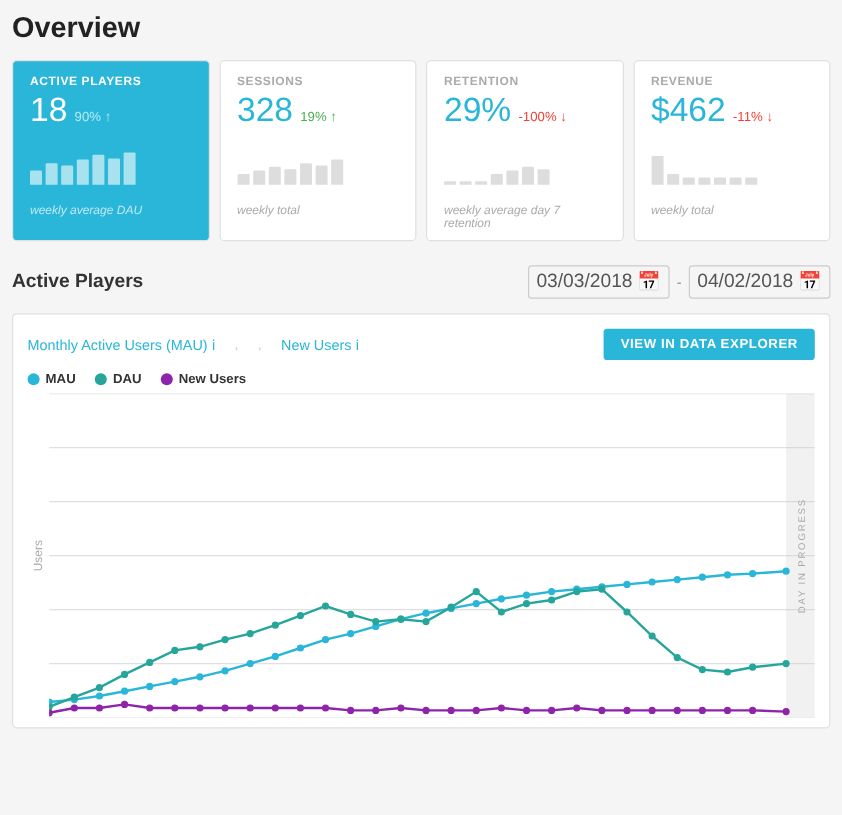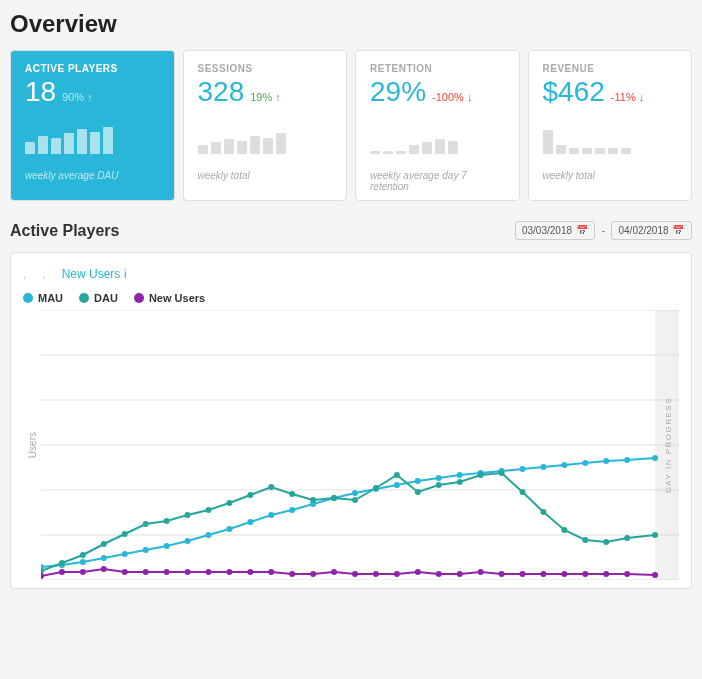--- a/index.html
+++ b/index.html
@@ -53,21 +53,21 @@
       justify-content: space-between;
       align-items: center;
       margin-bottom: 12px;
     }
     .section-title { font-size: 16px; font-weight: 600; color: #333; }
     .date-range { display: flex; align-items: center; gap: 6px; font-size: 12px; color: #555; }
     .date-input {
       border: 1px solid #ccc;
       border-radius: 3px;
       padding: 3px 6px;
-      font-size: 10px;
+      font-size: 16px;
       color: #555;
       display: flex; align-items: center; gap: 4px;
     }
     .date-sep { color: #888; }
 
     .chart-container {
       background: #fff;
       border: 1px solid #e0e0e0;
       border-radius: 4px;
       padding: 12px 12px 8px;
@@ -183,23 +183,25 @@
     <span class="date-sep">-</span>
     <div class="date-input">
       <span>04/02/2018</span>
       <span>📅</span>
     </div>
   </div>
 </div>
 
 <div class="chart-container">
   <div class="chart-metrics">
+    <a class="metric-link">Monthly Active Users (MAU) ℹ</a>
     <span class="metric-sep">,</span>
     <span class="metric-sep">,</span>
     <a class="metric-link">New Users ℹ</a>
+    <button class="view-btn">VIEW IN DATA EXPLORER</button>
   </div>
 
   <div class="legend">
     <div class="legend-item">
       <div class="legend-dot" style="background:#29b6d8"></div>
       <span>MAU</span>
     </div>
     <div class="legend-item">
       <div class="legend-dot" style="background:#26a69a"></div>
       <span>DAU</span>

